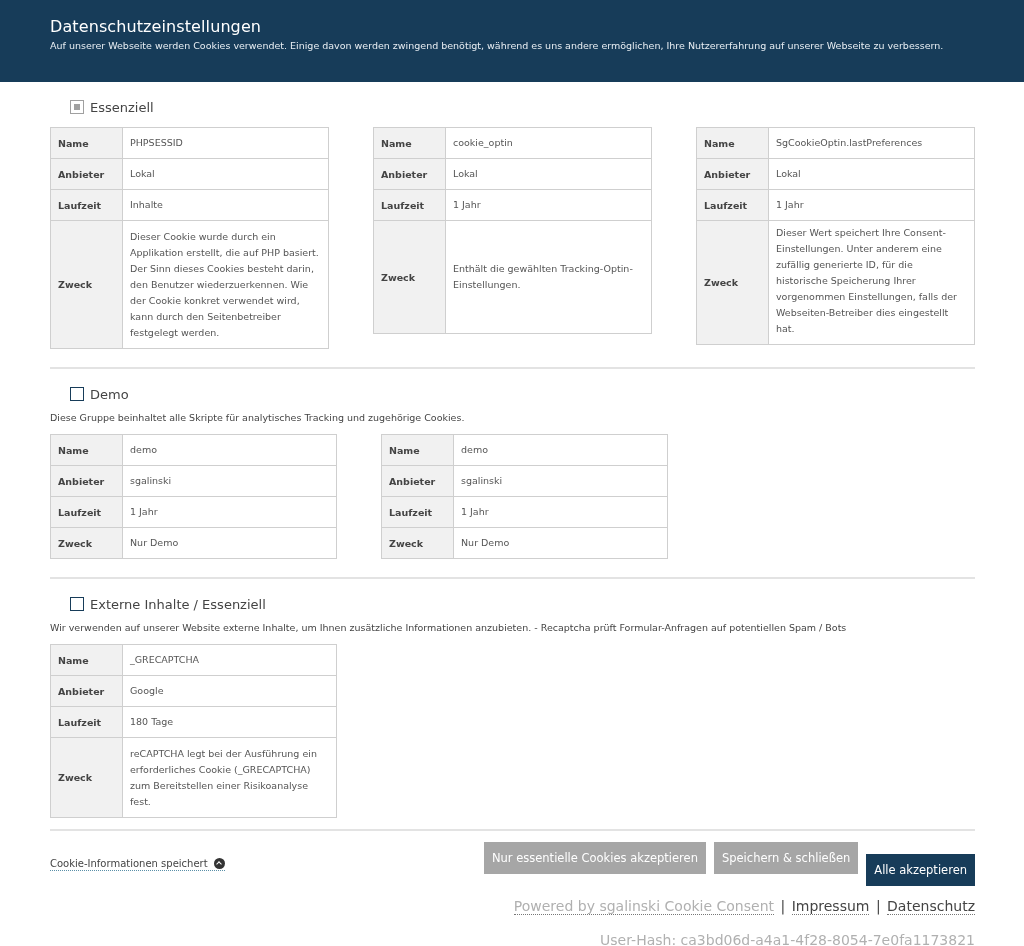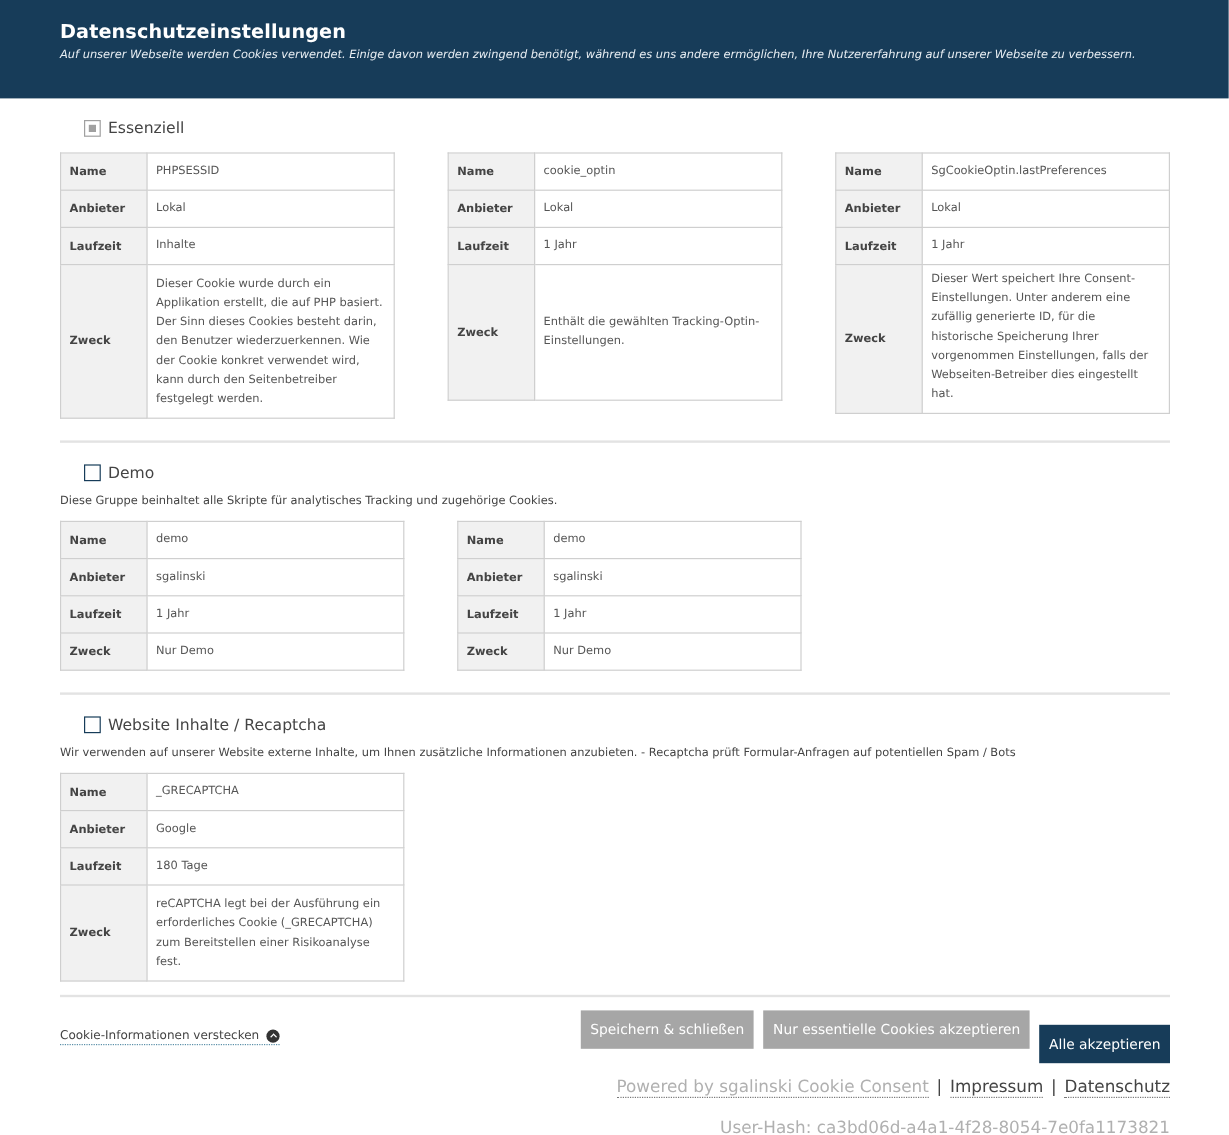--- a/index.html
+++ b/index.html
@@ -1,19 +1,19 @@
 <!DOCTYPE html>
 <html><head>
 <meta charset="utf-8">
 <style>
   * { box-sizing: border-box; margin: 0; padding: 0; }
   body { width: 1024px; height: 946px; background: #fff; font-family: "DejaVu Sans", sans-serif; color: #444; overflow: hidden; }
   .header { background: #173c59; height: 82px; padding: 17px 50px 0 50px; color: #fff; }
-  .header h1 { font-size: 16px; font-weight: bold; letter-spacing: 0.1px; margin-bottom: 4px; }
-  .header p { font-size: 9.5px; color: #e8eef3; font-style: italic; }
+  .header h1 { font-size: 16px; font-weight: normal; letter-spacing: 0.1px; margin-bottom: 4px; }
+  .header p { font-size: 9.5px; color: #e8eef3; }
   .content { padding: 0 49px 0 50px; }
   .group { padding-top: 16px; }
   .group-head { display: flex; align-items: center; height: 18px; padding-left: 20px; }
   .cb { width: 14px; height: 14px; border: 1.5px solid #173c59; background: #fff; margin-right: 6px; position: relative; }
   .cb.disabled { border-color: #a0a0a0; }
   .cb.disabled::after { content: ""; position: absolute; left: 2.5px; top: 2.5px; width: 6px; height: 6px; background: #a0a0a0; }
   .group-title { font-size: 13px; color: #444; }
   .group-desc { font-size: 9.5px; color: #444; margin-top: 9px; }
   .tables { display: flex; gap: 44px; margin-top: 11px; }
   table { width: 287px; border-collapse: collapse; font-size: 9.5px; }
@@ -163,21 +163,21 @@
             </tr>
       </tbody>
         </table>
     </div>
     <div class="divider"></div>
   </div>
 
   <div class="group">
     <div class="group-head">
       <span class="cb"></span>
-      <span class="group-title">Website Inhalte / Recaptcha</span>
+      <span class="group-title">Externe Inhalte / Essenziell</span>
     </div>
     <div class="group-desc">Wir verwenden auf unserer Website externe Inhalte, um Ihnen zusätzliche Informationen anzubieten. - Recaptcha prüft Formular-Anfragen auf potentiellen Spam / Bots</div>
     <div class="tables">
       <table>
         <tbody>
             <tr class="short">
               <td class="lbl">Name</td>
               <td class="val">_GRECAPTCHA</td>
             </tr>
         <tr class="short">
@@ -193,26 +193,26 @@
               <td class="val" style="padding-top:8px;padding-bottom:7px;">reCAPTCHA legt bei der Ausführung ein erforderliches Cookie (_GRECAPTCHA) zum Bereitstellen einer Risikoanalyse fest.</td>
             </tr>
       </tbody>
         </table>
     </div>
     <div class="divider" style="margin-top:11px;"></div>
   </div>
 
   <div class="footer-row">
     <a class="toggle-link">
-      <span>Cookie-Informationen verstecken</span>
+      <span>Cookie-Informationen speichert</span>
       <span class="chev"></span>
     </a>
     <div class="btns">
+      <button class="btn grey">Nur essentielle Cookies akzeptieren</button>
       <button class="btn grey">Speichern &amp; schließen</button>
-      <button class="btn grey">Nur essentielle Cookies akzeptieren</button>
       <button class="btn primary">Alle akzeptieren</button>
     </div>
   </div>
 
   <div class="meta">
     <div>
       <a class="powered">Powered by sgalinski Cookie Consent</a>
       <span class="sep">|</span>
       <a>Impressum</a>
       <span class="sep">|</span>

